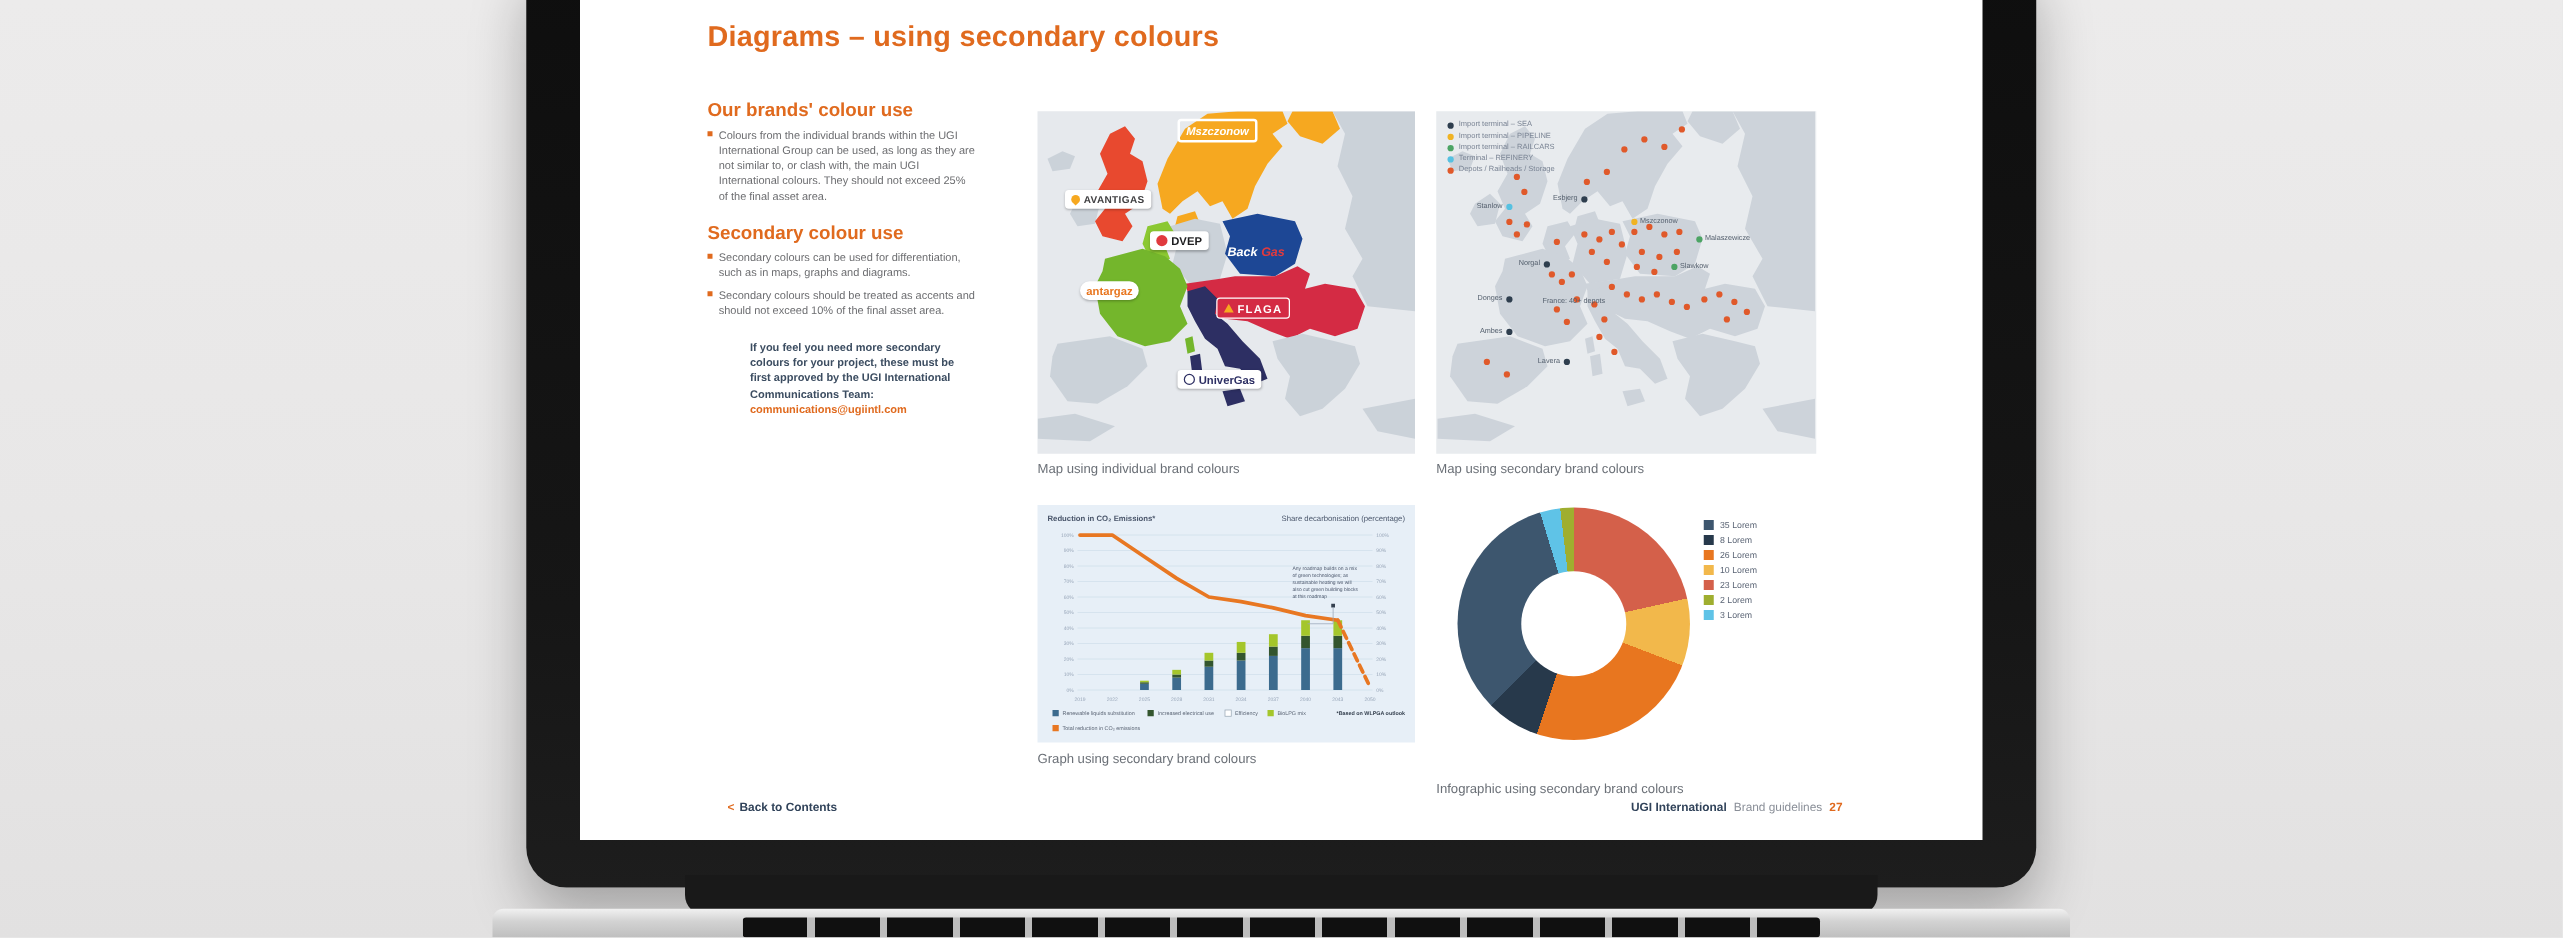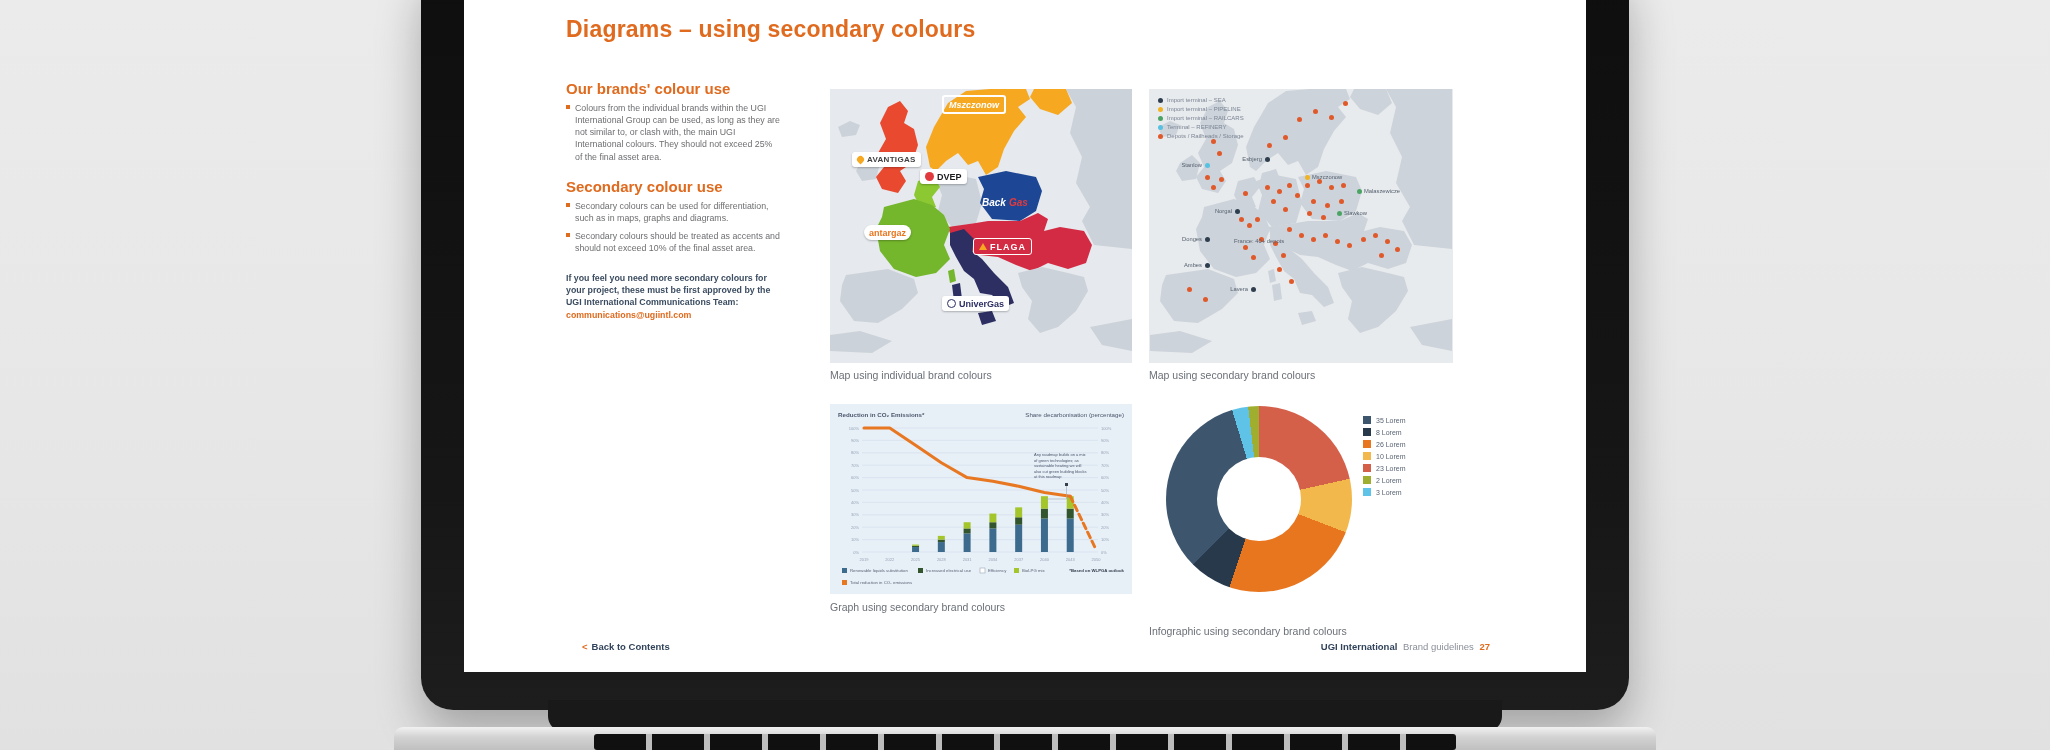--- a/index.html
+++ b/index.html
@@ -21,39 +21,39 @@
   
   .page{position:absolute;left:464px;top:0;width:1122px;height:672px;background:#ffffff;}
   .page-title{position:absolute;left:102px;top:16px;font-size:23px;font-weight:bold;
     color:#e06a1e;letter-spacing:.2px;}
   
   .sidebar{position:absolute;left:102px;top:80px;width:216px;}
   .side-head{font-size:15px;font-weight:bold;color:#e06a1e;margin:0 0 5px 0;}
   .bullet{display:flex;gap:5px;margin:0 0 6px 0;font-size:8.8px;line-height:1.38;color:#6d6e71;}
   .bsq{flex:none;width:4px;height:4px;background:#e06a1e;margin-top:3px;}
   .gap1{height:9px;} .gap2{height:12px;}
-  .note{font-size:8.8px;line-height:1.38;font-weight:bold;color:#3c4d61;}
+  .note{font-size:8.8px;line-height:1.38;font-weight:bold;color:#3c4d61;margin-left:34px;}
   .email{color:#e06a1e;font-weight:bold;text-decoration:none;}
   
   .fig{position:absolute;overflow:hidden;}
   .fig-map1{left:366px;top:89px;width:302px;height:274px;background:#e6e9ed;}
   .fig-map2{left:685px;top:89px;width:304px;height:274px;background:#e8ebee;}
   .fig-graph{left:366px;top:404px;width:302px;height:190px;background:#e7eff7;}
   .fig-donut{left:685px;top:404px;width:304px;height:196px;background:#ffffff;}
   .caption{position:absolute;font-size:10.5px;color:#6b7077;}
   .cap1{left:366px;top:369px;} .cap2{left:685px;top:369px;}
   .cap3{left:366px;top:601px;} .cap4{left:685px;top:601px;margin-top:24px;}
   
   .chip{position:absolute;display:flex;align-items:center;gap:3px;height:15px;
     padding:0 5px;border-radius:3px;font-weight:bold;white-space:nowrap;}
   .chip-white{background:#ffffff;box-shadow:0 1px 2px rgba(0,0,0,.25);}
   .c-avanti{left:22px;top:63px;font-size:8px;color:#414042;letter-spacing:.3px;}
   .c-kosan{left:112px;top:6px;border:2px solid #ffffff;background:transparent;
     font-size:9px;color:#ffffff;font-style:italic;}
-  .c-dvep{left:90px;top:80px;font-size:9px;color:#1d1d1f;}
+  .c-dvep{left:90px;top:96px;font-size:9px;color:#1d1d1f;}
   .c-ameri{left:152px;top:106px;background:transparent;font-size:10px;font-style:italic;padding:0;}
   .c-ameri .w{color:#ffffff;} .c-ameri .r{color:#e03a3e;}
   .c-antar{left:34px;top:136px;border-radius:8px;font-size:9px;color:#e8761f;}
   .c-flaga{left:143px;top:149px;background:#d42b44;border:1.5px solid #ffffff;
     font-size:9px;color:#ffffff;letter-spacing:1px;}
   .c-univer{left:112px;top:207px;font-size:9px;color:#2d2f63;}
   .flame{width:7px;height:7px;border-radius:50% 50% 50% 0;background:#f6a820;transform:rotate(-45deg);}
   .dvep-ic{width:9px;height:9px;border-radius:50%;background:#e03a3e;}
   .tri{width:0;height:0;border-left:4px solid transparent;border-right:4px solid transparent;
     border-bottom:7px solid #f6a820;}
@@ -68,21 +68,21 @@
   
   .donut{position:absolute;left:17px;top:2px;width:186px;height:186px;border-radius:50%;}
   .hole{position:absolute;left:51px;top:51px;width:84px;height:84px;border-radius:50%;background:#ffffff;}
   .d-legend{position:absolute;left:214px;top:12px;}
   .d-row{display:flex;align-items:center;gap:5px;margin-bottom:4px;}
   .d-sq{width:8px;height:8px;}
   .d-txt{font-size:7px;color:#5b6575;}
   
   .footer-left{position:absolute;left:118px;top:641px;font-size:9.5px;font-weight:bold;color:#31435a;}
   .footer-left .lt{color:#e06a1e;margin-right:4px;}
-  .footer-right{position:absolute;right:96px;top:641px;font-size:9.5px;white-space:nowrap;text-align:center;}
+  .footer-right{position:absolute;right:112px;top:641px;font-size:9.5px;white-space:nowrap;text-align:center;}
   .fr-brand{font-weight:bold;color:#31435a;} .fr-doc{color:#8a8f98;margin:0 3px;}
   .fr-num{font-weight:bold;color:#e06a1e;}
 </style>
 </head>
 <body>
 
 <div class="stage">
   <div class="bezel"></div>
 
   <div class="page">

